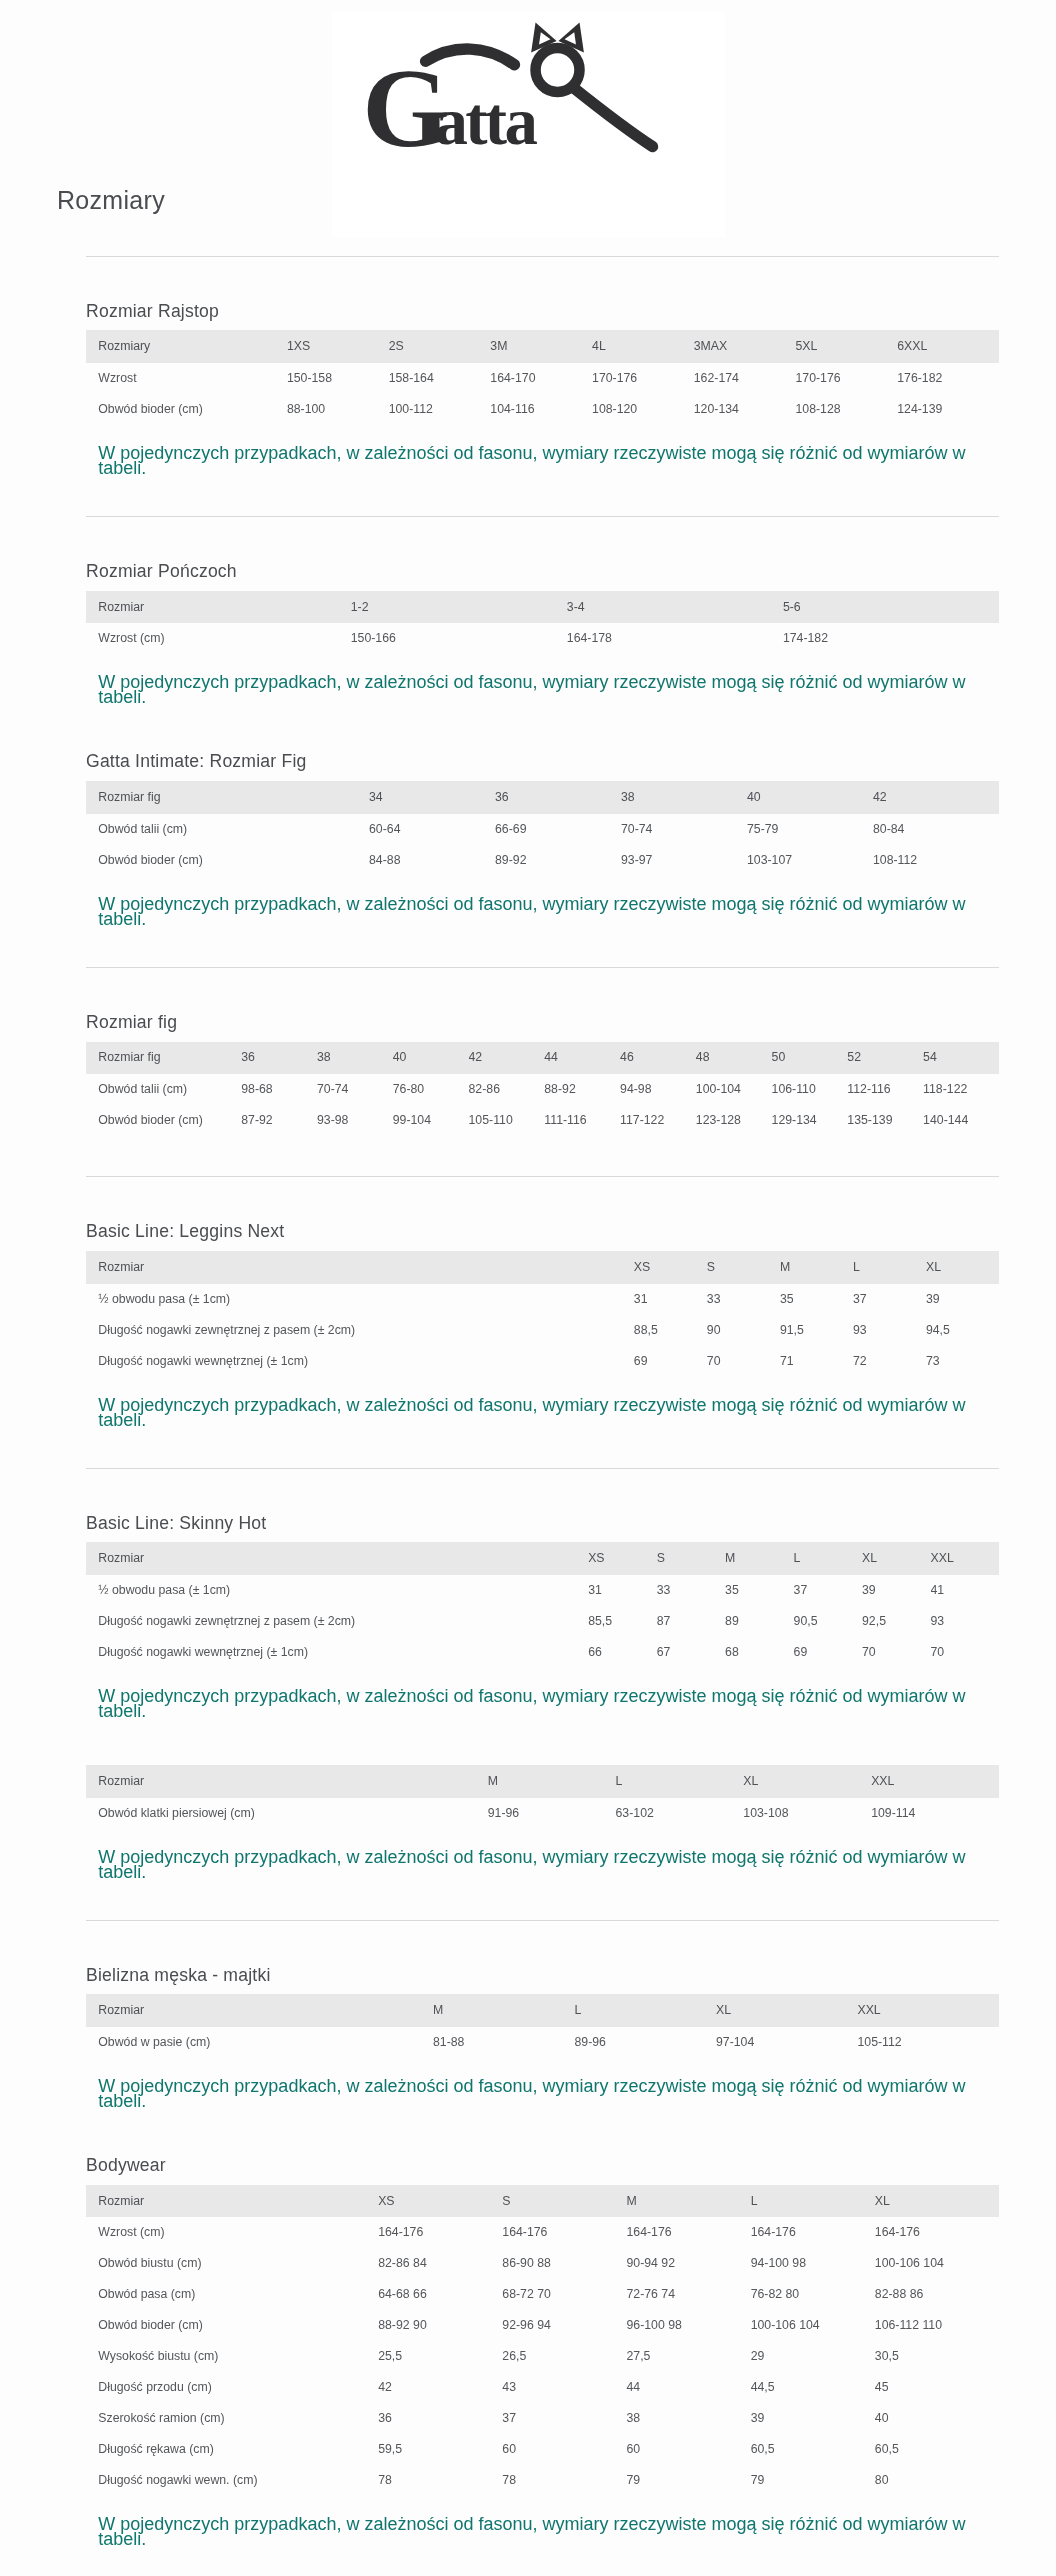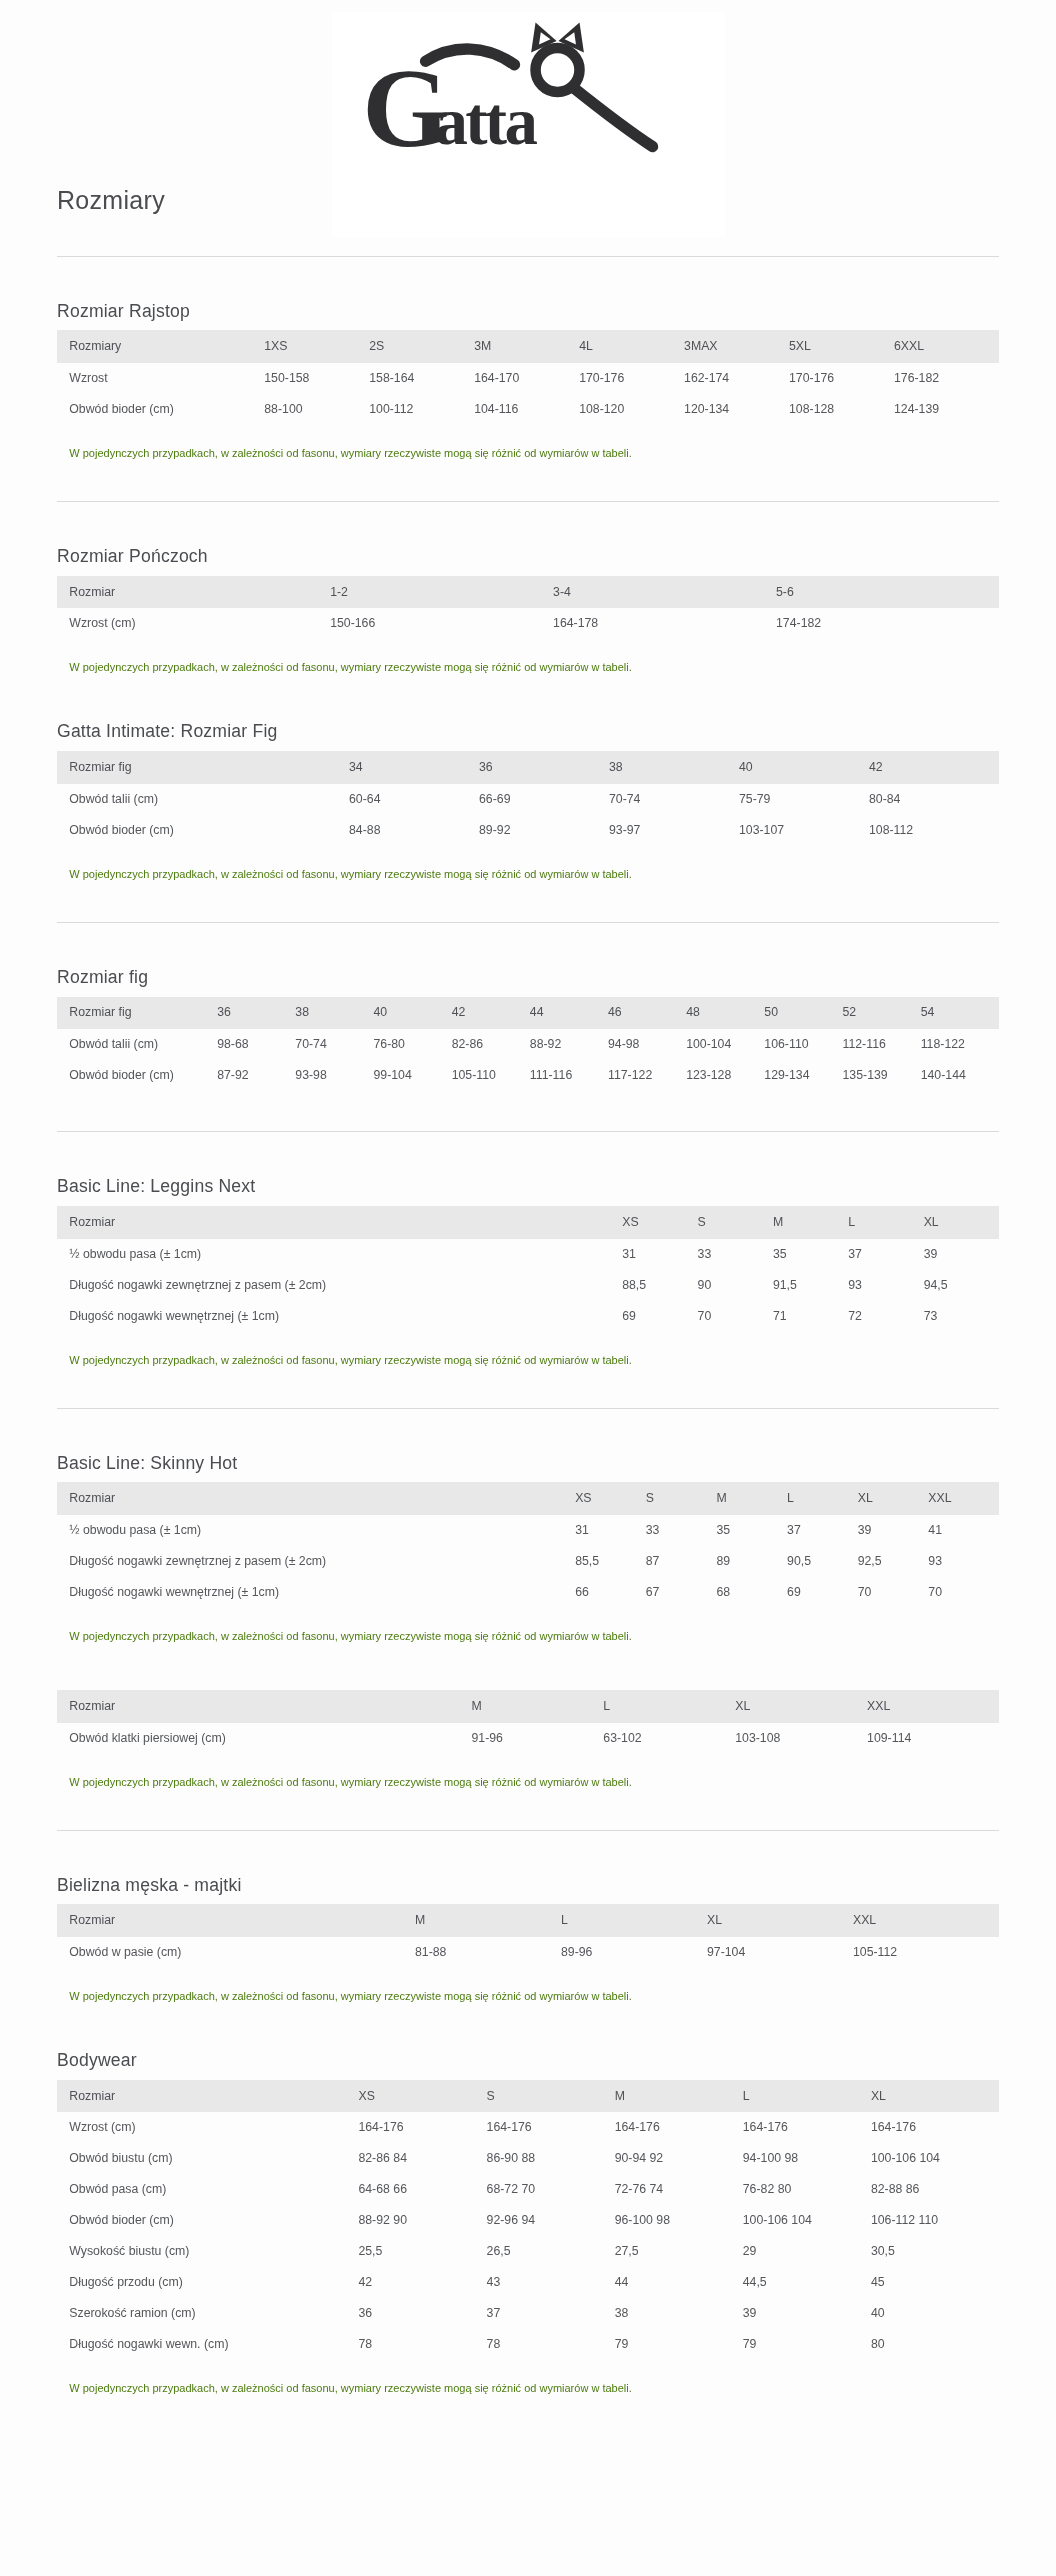--- a/index.html
+++ b/index.html
@@ -28,21 +28,21 @@
     position: absolute;
     left: 57px;
     top: 187px;
     margin: 0;
     font-size: 25px;
     line-height: 26.4px;
     font-weight: 400;
     letter-spacing: 0.3px;
     color: #4a4c50;
   }
-  .content { padding: 0 57px 0 57px; }
+  .content { padding: 0 57px 0 86px; }
   hr.divider {
     border: 0;
     border-top: 0.9px solid #d9d9d9;
     margin: 40px 0 0 0;
   }
   hr.top-divider { margin: 16.7px 0 0 0; }
   section.size-section { margin: 0; }
   section.gap-md { margin-top: 44px; }
   section.gap-lg { margin-top: 46px; }
   h2.section-heading {
@@ -75,23 +75,23 @@
     font-size: 12.3px;
     line-height: 15px;
     color: #54565a;
     padding: 8px 3.5px 8px 0;
     white-space: nowrap;
     overflow: hidden;
   }
   p.note {
     margin: 21px 0 0 0;
     padding-left: 12.3px;
-    font-size: 11px;
+    font-size: 18px;
     line-height: 15px;
-    color: #4d7c0f;
+    color: #0f766e;
   }
 </style>
 </head>
 <body>
 
 <div class="page-header">
   <div class="logo-box">
     <svg viewBox="0 0 446 257" xmlns="http://www.w3.org/2000/svg">
       <g>
         <path d="M 106 56 C 138 36, 176 38, 207 60" fill="none" stroke="#2f2f31" stroke-width="13" stroke-linecap="round"></path>
@@ -540,20 +540,28 @@
             </tr>
             <tr>
               <td>Szerokość ramion (cm)</td>
               <td>36</td>
               <td>37</td>
               <td>38</td>
               <td>39</td>
               <td>40</td>
             </tr>
             <tr>
+              <td>Długość rękawa (cm)</td>
+              <td>59,5</td>
+              <td>60</td>
+              <td>60</td>
+              <td>60,5</td>
+              <td>60,5</td>
+            </tr>
+            <tr>
               <td>Długość nogawki wewn. (cm)</td>
               <td>78</td>
               <td>78</td>
               <td>79</td>
               <td>79</td>
               <td>80</td>
             </tr>
           </tbody>
         </table>
         <p class="note">W pojedynczych przypadkach, w zależności od fasonu, wymiary rzeczywiste mogą się różnić od wymiarów w tabeli.</p>

